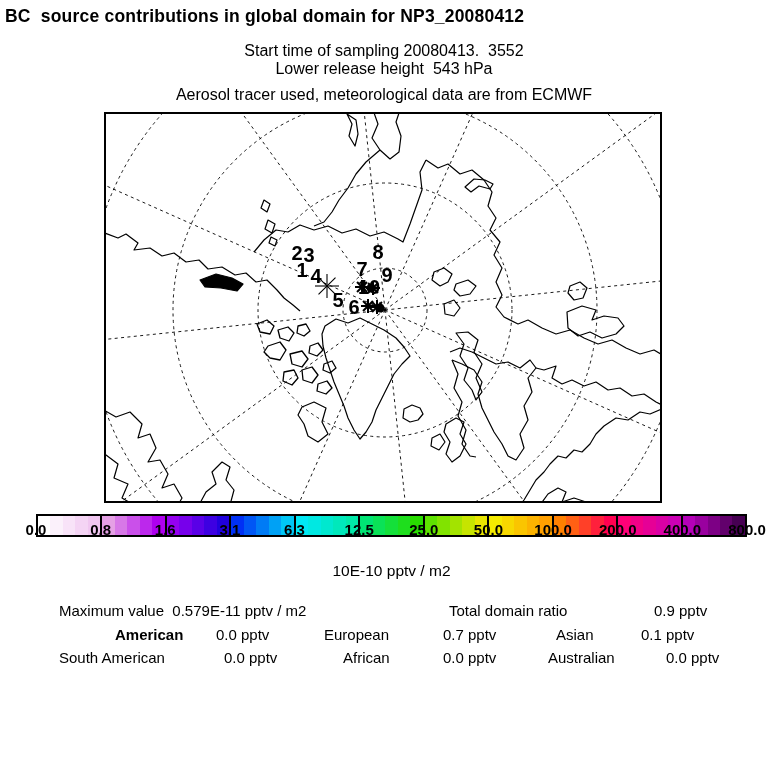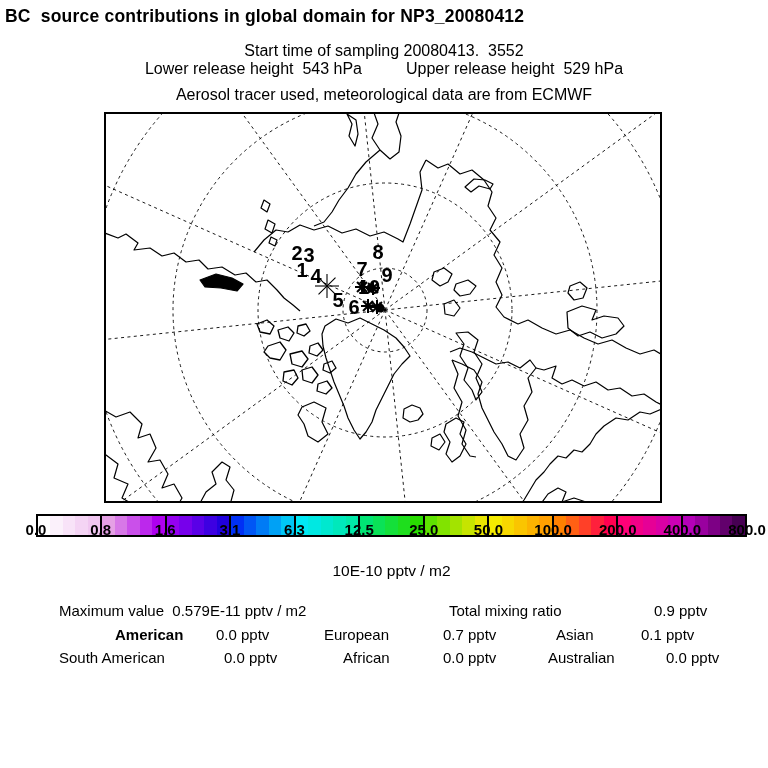--- a/index.html
+++ b/index.html
@@ -24,21 +24,20 @@
 </head>
 <body>
 
 <div class="abs title">BC  source contributions in global domain for NP3_20080412</div>
 
 <div class="abs hline hline2">
   <span>Start time of sampling 20080413.  3552</span>
 </div>
 <div class="abs hline hline3">
   <span>Lower release height  543 hPa</span>
-  <span>Upper release height  529 hPa</span>
 </div>
 <div class="abs hline hline4">
   <span>Aerosol tracer used, meteorological data are from ECMWF</span>
 </div>
 
 <div class="abs" id="map-frame">
 <svg width="558" height="391" viewBox="0 0 558 391">
   <defs>
         <clipPath id="mapclip">
           <rect x="0" y="0" width="558" height="391"></rect>
@@ -265,21 +264,21 @@
     <span class="tick" style="left: 488.455px;">50.0</span>
     <span class="tick" style="left: 553.091px;">100.0</span>
     <span class="tick" style="left: 617.727px;">200.0</span>
     <span class="tick" style="left: 682.364px;">400.0</span>
     <span class="tick" style="left: 747px;">800.0</span>
   </div>
 <div class="abs" id="unit-label">10E-10 pptv / m2</div>
 
 <div>
   <span class="stat" style="left:48px;top:602px;">Maximum value  0.579E-11 pptv / m2</span>
-  <span class="stat" style="left:438px;top:602px;">Total mixing ratio</span>
+  <span class="stat" style="left:438px;top:602px;">Total domain ratio</span>
   <span class="stat" style="left:643px;top:602px;">0.9 pptv</span>
 
   <span class="stat" style="left:104px;top:626px;font-weight:bold;">American</span>
   <span class="stat" style="left:205px;top:626px;">0.0 pptv</span>
   <span class="stat" style="left:313px;top:626px;">European</span>
   <span class="stat" style="left:432px;top:626px;">0.7 pptv</span>
   <span class="stat" style="left:545px;top:626px;">Asian</span>
   <span class="stat" style="left:630px;top:626px;">0.1 pptv</span>
 
   <span class="stat" style="left:48px;top:649px;">South American</span>

